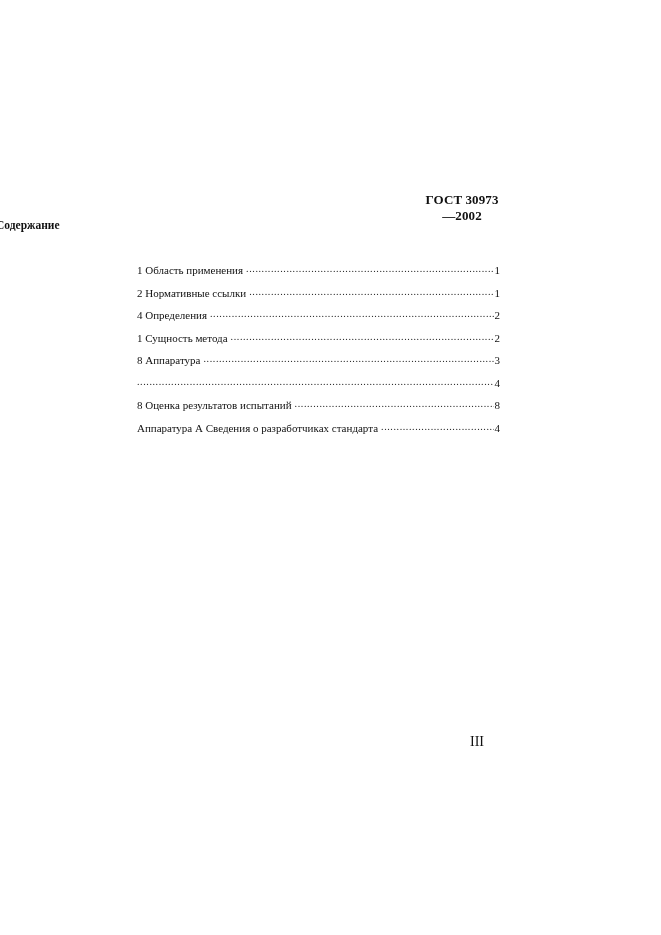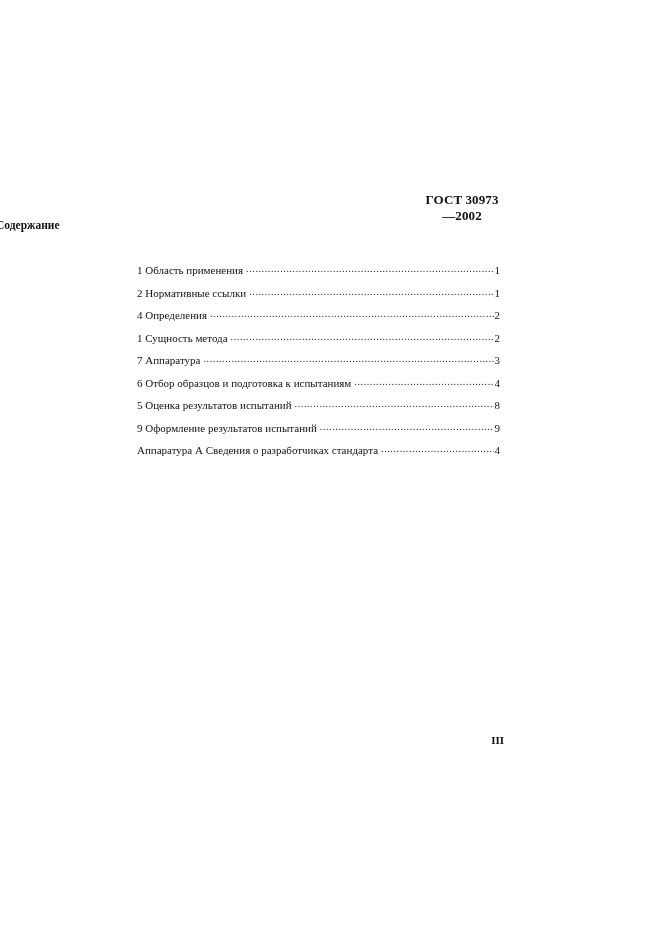--- a/index.html
+++ b/index.html
@@ -27,22 +27,22 @@
     .toc-label { flex: 0 0 auto; padding-right: 3px; }
     .toc-dots {
       flex: 1 1 auto; overflow: hidden; height: 12px; position: relative;
     }
     .toc-dots::after {
       content: "........................................................................................................................................................................................................";
       position: absolute; left: 0; bottom: 0; font-size: 10px; letter-spacing: 0.6px; color: #222;
     }
     .toc-page { flex: 0 0 auto; text-align: right; padding-left: 1px; }
     .page-number {
-      position: absolute; top: 734px; left: 470px; width: 34px; text-align: right;
-      font-weight: bold; font-size: 11px;
+      position: absolute; top: 734px; left: 470px; width: 34px; text-align: left;
+      font-weight: normal; font-size: 14px;
     }
   </style>
 </head>
 <body>
 
 <div class="header-code">ГОСТ 30973—2002</div>
 
 <div class="toc-title"><span>Содержание</span></div>
 
 <div class="toc">
@@ -60,38 +60,32 @@
     <span class="toc-label">4 Определения</span>
     <span class="toc-dots"></span>
     <span class="toc-page">2</span>
   </div>
   <div class="toc-row">
     <span class="toc-label">1 Сущность метода</span>
     <span class="toc-dots"></span>
     <span class="toc-page">2</span>
   </div>
   <div class="toc-row">
-    <span class="toc-label">7 Аппаратура</span>
+    <span class="toc-label">8 Аппаратура</span>
     <span class="toc-dots"></span>
     <span class="toc-page">3</span>
   </div>
   <div class="toc-row">
-    <span class="toc-label">6 Отбор образцов и подготовка к испытаниям</span>
     <span class="toc-dots"></span>
     <span class="toc-page">4</span>
   </div>
   <div class="toc-row">
-    <span class="toc-label">5 Оценка результатов испытаний</span>
+    <span class="toc-label">8 Оценка результатов испытаний</span>
     <span class="toc-dots"></span>
     <span class="toc-page">8</span>
-  </div>
-  <div class="toc-row">
-    <span class="toc-label">9 Оформление результатов испытаний</span>
-    <span class="toc-dots"></span>
-    <span class="toc-page">9</span>
   </div>
   <div class="toc-row">
     <span class="toc-label">Аппаратура А Сведения о разработчиках стандарта</span>
     <span class="toc-dots"></span>
     <span class="toc-page">4</span>
   </div>
 </div>
 
 <div class="page-number">III</div>
 

